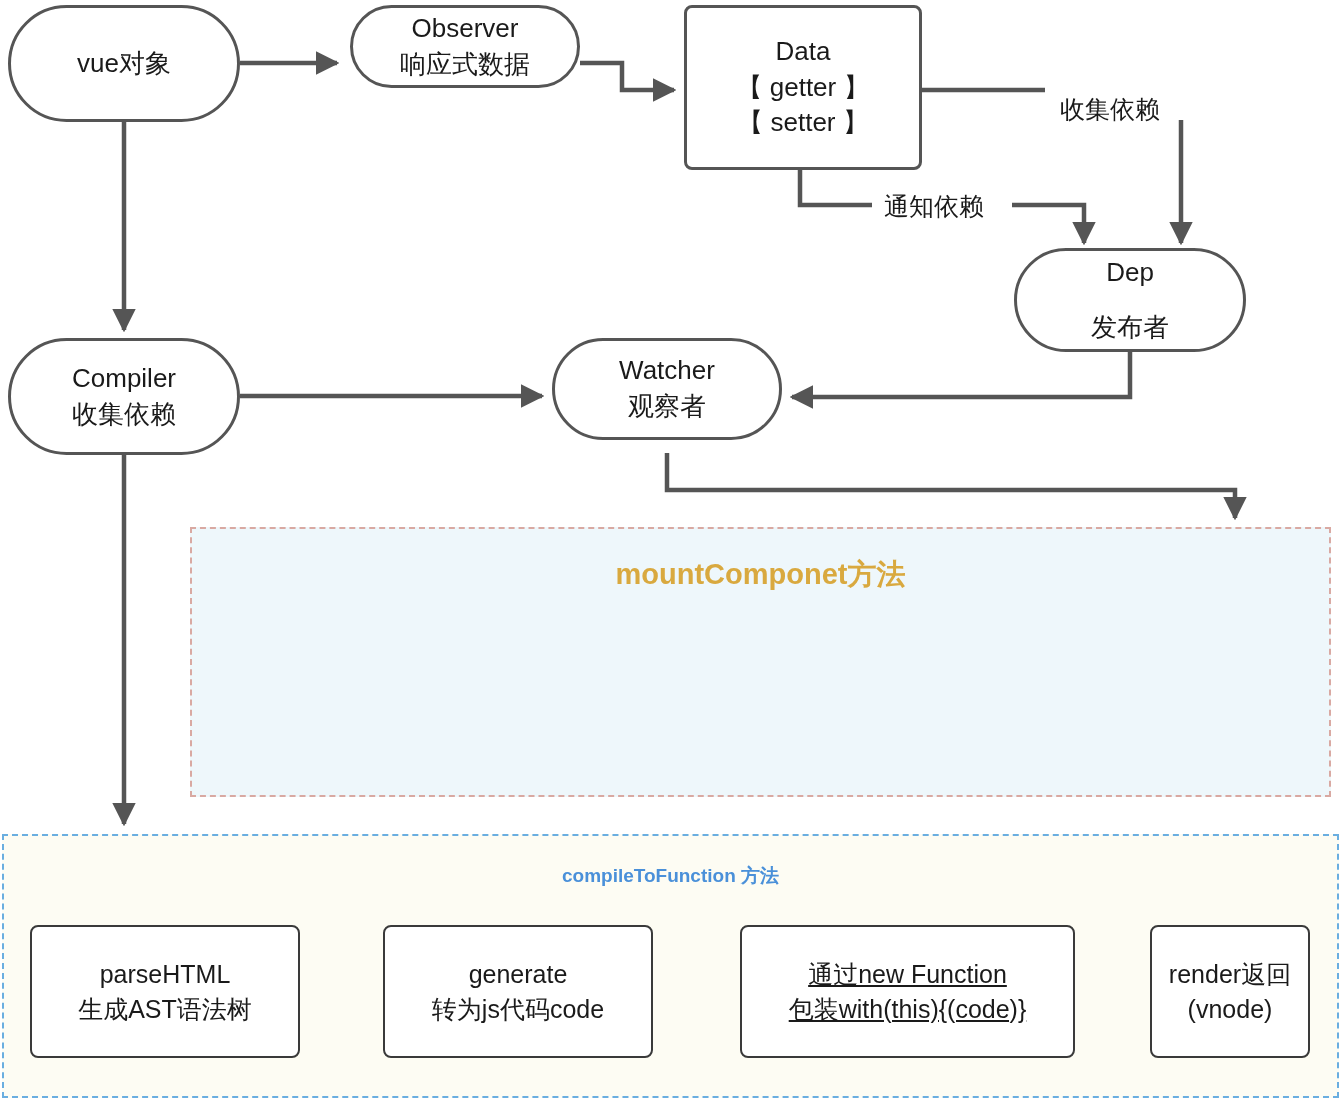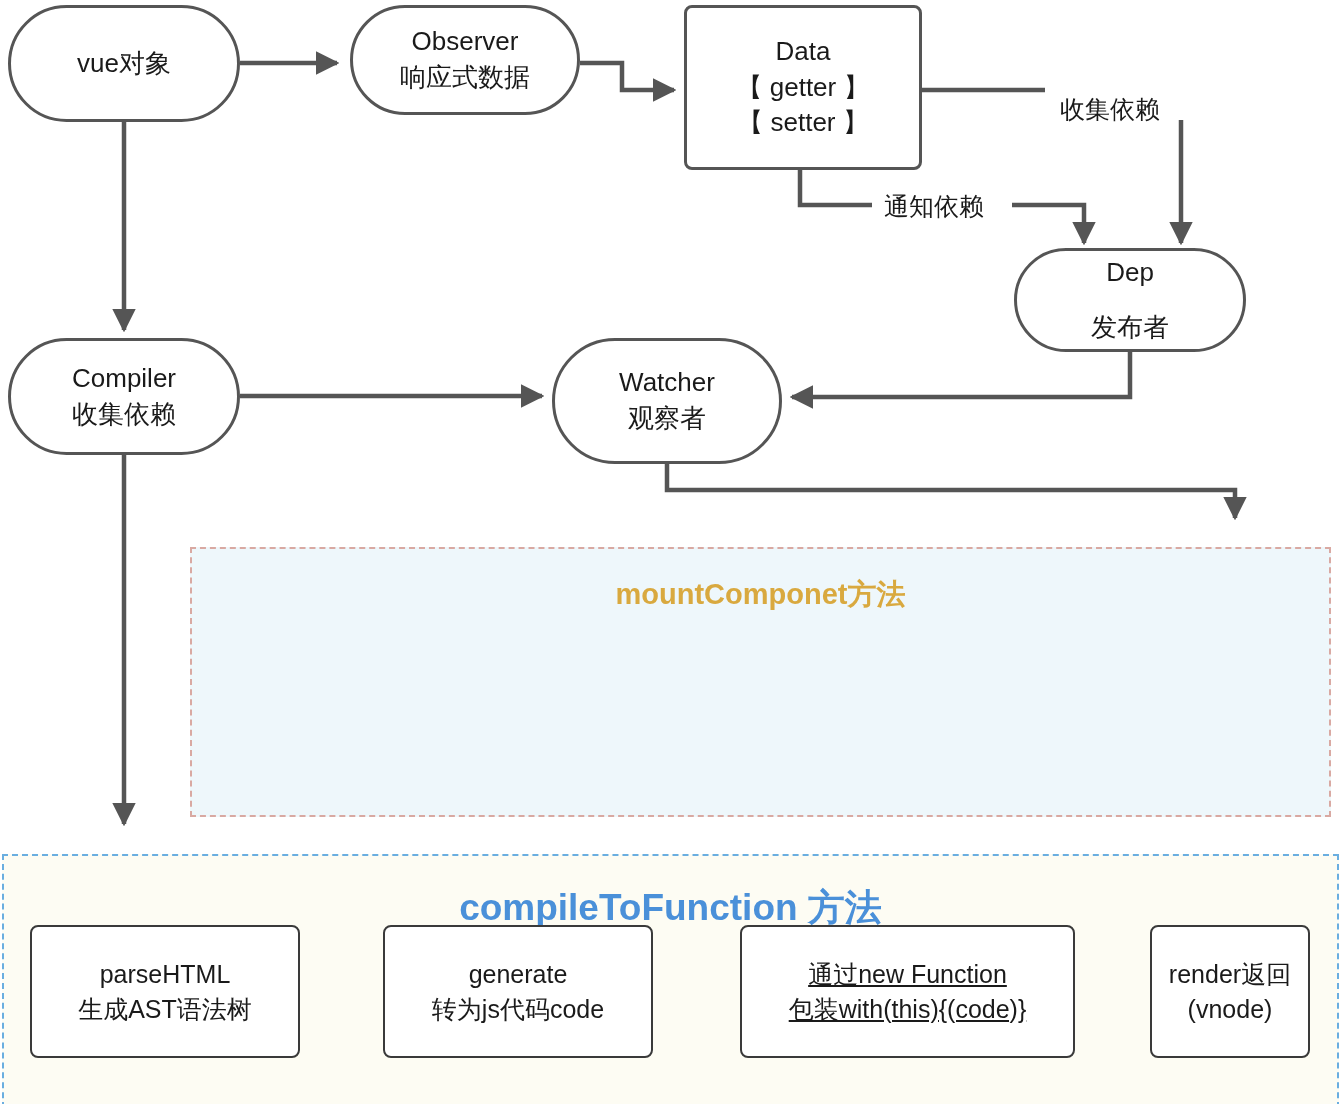--- a/index.html
+++ b/index.html
@@ -38,21 +38,20 @@
   .node .ln{display:block;white-space:nowrap;}
   .pill{border-radius:70px;}
   .rect{border-radius:8px;}
   .bigtxt{font-size:26px;}
   .node.small .ln{font-size:25px;}
 
   .group{
     position:absolute;
     box-sizing:border-box;
     z-index:1;
-    margin-top:20px;
   }
   .group .grp-title{
     position:absolute;
     left:0;right:0;
     text-align:center;
     font-weight:bold;
     white-space:nowrap;
   }
   #mount-group{
     background:#eef7fb;
@@ -63,21 +62,21 @@
     color:#d9a93f;
     font-size:29px;
   }
   #compile-group{
     background:#fdfcf3;
     border:2px dashed #6aaee0;
   }
   #compile-group .grp-title{
     top:27px;
     color:#4a90d9;
-    font-size:37px;
+    font-size:19px;
   }
   .edge-label{
     position:absolute;
     font-size:25px;
     color:#1a1a1a;
     white-space:nowrap;
     z-index:4;
     background:transparent;
   }
 </style>
@@ -130,42 +129,42 @@
     </g>
   </svg>
 
   <span class="edge-label" style="left:1060px; top:93px;">收集依赖</span>
   <span class="edge-label" style="left:884px; top:190px;">通知依赖</span>
 
   <div class="node pill" style="left:8px; top:5px; width:232px; height:117px;justify-content:center;">
     <span class="ln bigtxt">vue对象</span>
   </div>
 
-  <div class="node pill" style="left:350px; top:5px; width:230px; height:110px;text-align:center;">
+  <div class="node pill" style="left:350px; top:5px; width:230px; height:83px;text-align:center;">
     <span class="ln bigtxt">Observer</span>
     <span class="ln bigtxt">响应式数据</span>
   </div>
 
   <div class="node rect" style="left:684px; top:5px; width:238px; height:165px;">
     <span class="ln bigtxt">Data</span>
     <span class="ln bigtxt">【 getter 】</span>
     <span class="ln bigtxt">【 setter 】</span>
   </div>
 
   <div class="node pill" style="left:1014px; top:248px; width:232px; height:104px;gap:19px;">
     <span class="ln bigtxt">Dep</span>
     <span class="ln bigtxt">发布者</span>
   </div>
 
   <div class="node pill" style="left:8px; top:338px; width:232px; height:117px;">
     <span class="ln bigtxt">Compiler</span>
     <span class="ln bigtxt">收集依赖</span>
   </div>
 
-  <div class="node pill" style="left:552px; top:338px; width:230px; height:126px;">
+  <div class="node pill" style="left:552px; top:338px; width:230px; height:102px;">
     <span class="ln bigtxt">Watcher</span>
     <span class="ln bigtxt">观察者</span>
   </div>
 
   <div class="node rect small" style="left:30px; top:925px; width:270px; height:133px; border-width:2px; border-color:#3a3a3a;">
     <span class="ln">parseHTML</span>
     <span class="ln">生成AST语法树</span>
   </div>
 
   <div class="node rect small" style="left:383px; top:925px; width:270px; height:133px; border-width:2px; border-color:#3a3a3a;">

